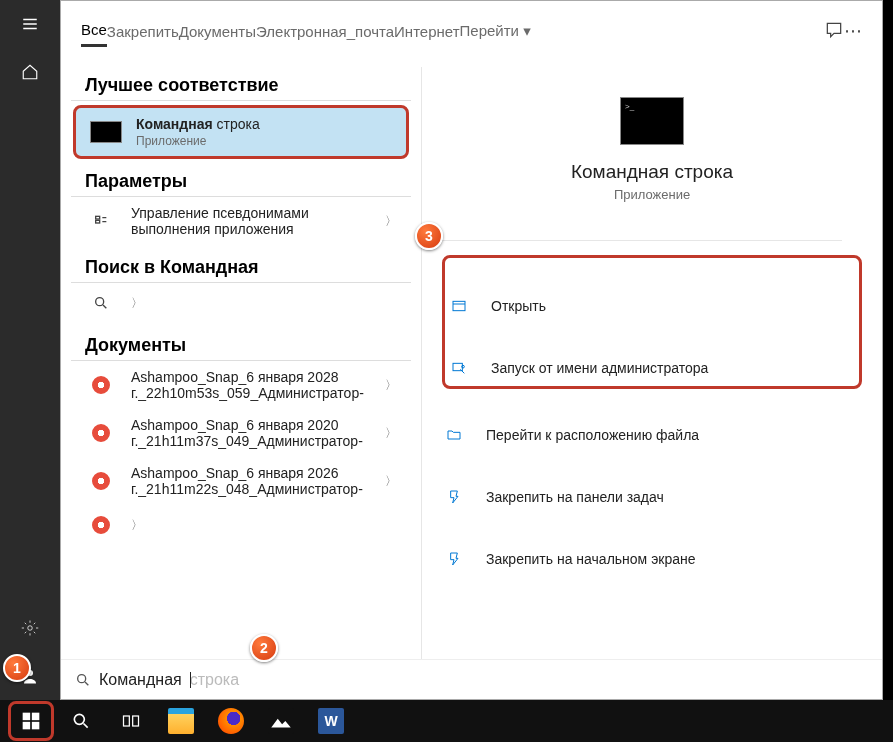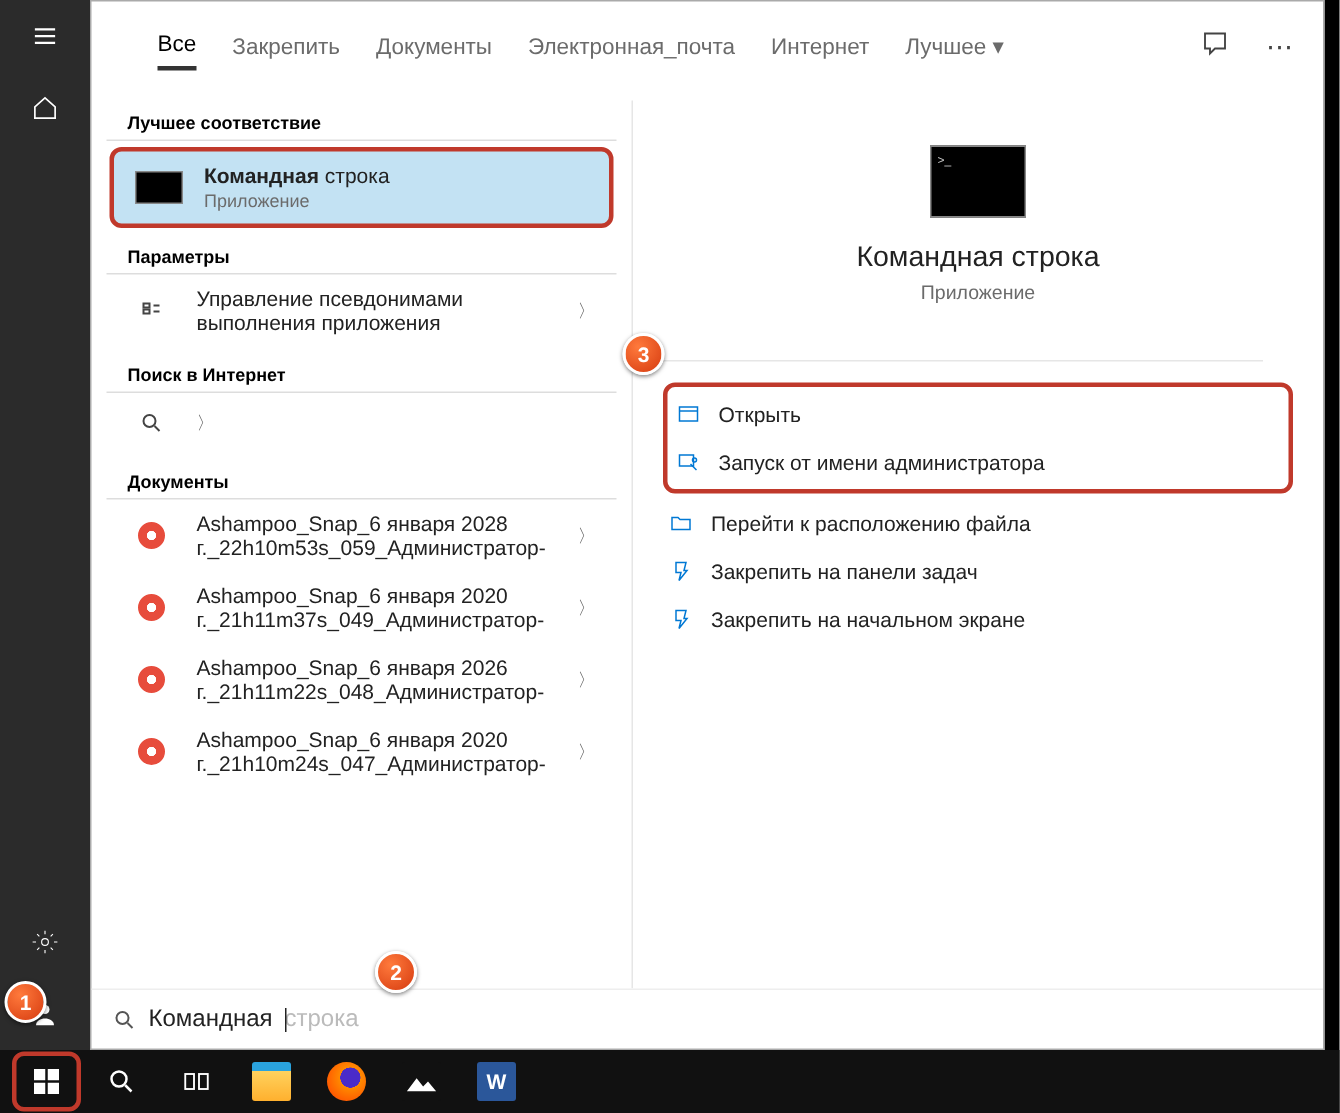--- a/index.html
+++ b/index.html
@@ -5,31 +5,31 @@
 * { margin: 0; padding: 0; box-sizing: border-box; font-family: "Segoe UI", Arial, sans-serif; }
 body { width: 893px; height: 742px; background: #000; overflow: hidden; position: relative; }
 
 .topbar { position: absolute; left: 0; top: 0; width: 60px; height: 700px; background: #2b2b2b; display: flex; flex-direction: column; }
 .topbar-btn { height: 48px; display: flex; align-items: center; justify-content: center; color: #fff; cursor: pointer; }
 .topbar-spacer { flex: 1; }
 .topbar svg { width: 18px; height: 18px; fill: #fff; }
 
 .panel { position: absolute; left: 60px; top: 0; right: 10px; height: 700px; background: #fff; border: 1px solid #aaa; display: flex; flex-direction: column; }
 
-.tabs { height: 60px; display: flex; align-items: center; padding: 0 20px; gap: 24px; color: #6b6b6b; font-size: 15px; margin-left: 24px; }
+.tabs { height: 60px; display: flex; align-items: center; padding: 0 20px; color: #6b6b6b; font-size: 15px; }
 .tab { cursor: pointer; padding: 6px 0; }
 .tab.active { color: #000; border-bottom: 3px solid #333; font-weight: 400; }
 .tabs-spacer { flex: 1; }
 .tabs svg { width: 20px; height: 20px; fill: #444; }
 
 .content { flex: 1; display: flex; overflow: hidden; }
 .left { width: 360px; padding: 8px 10px; overflow: hidden; font-size: 14px; }
 .right { flex: 1; border-left: 1px solid #e6e6e6; margin-top: 6px; display: flex; flex-direction: column; }
 
-.section-header { font-size: 12px; font-weight: 600; padding: 6px 14px 4px; border-bottom: 1px solid #ddd; margin-top: 6px; }
+.section-header { font-size: 18px; font-weight: 600; padding: 6px 14px 4px; border-bottom: 1px solid #ddd; margin-top: 6px; }
 .section-header:first-child { margin-top: 0; }
 
 .item { display: flex; align-items: center; padding: 8px 14px; cursor: pointer; gap: 14px; }
 .item.selected { background: #c3e2f3; border: 3px solid #c0392b; border-radius: 8px; margin: 4px 2px; }
 .item .icon-box { width: 32px; height: 24px; display: flex; align-items: center; justify-content: center; flex-shrink: 0; }
 .item .texts { flex: 1; min-width: 0; }
 .item .title { color: #222; display:inline; }
 .item .title .hl { font-weight: 600; }
 .item .subtitle { color: #6b6b6b; font-size: 12px; margin-top: 2px; }
 .item .chev { color: #666; font-size: 12px; }
@@ -38,21 +38,21 @@
 .search-ico svg, .settings-ico svg { width:16px; height:16px; stroke:#444; fill:none; stroke-width:2; }
 
 .preview { display: flex; flex-direction: column; align-items: center; padding: 30px 0 20px; }
 .preview-img { width: 64px; height: 48px; background: #000; border: 1px solid #888; margin-bottom: 16px; position:relative; }
 .preview-img::after { content:">_"; color:#ccc; font-size:8px; position:absolute; top:4px; left:4px; }
 .preview-title { font-size: 19px; color: #222; }
 .preview-sub { font-size: 13px; color: #6b6b6b; margin-top: 4px; }
 .divider { height: 1px; background: #e6e6e6; margin: 18px 40px 10px 20px; }
 
 .actions { padding: 4px 20px; }
-.action { display: flex; align-items: center; gap: 12px; padding: 8px 4px; cursor: pointer; font-size: 14px; color: #222; }
+.action { display: flex; align-items: center; gap: 24px; padding: 8px 4px; cursor: pointer; font-size: 14px; color: #222; margin-top: 30px; }
 .action svg { width: 16px; height: 16px; fill: none; stroke: #0078d4; stroke-width: 1.5; }
 .action-group { border: 3px solid #c0392b; border-radius: 8px; padding: 2px; margin-bottom: 4px; }
 
 .searchbar { height: 40px; padding: 0 14px; display: flex; align-items: center; gap: 8px; border-top: 1px solid #eee; }
 .searchbar svg { width:16px; height:16px; stroke:#555; fill:none; stroke-width:2; }
 .search-text { font-size: 16px; color: #222; }
 .search-ghost { color: #bbb; position: relative; }
 .search-ghost::before { content:""; position:absolute; left:0; top:1px; bottom:1px; width:1px; background:#222; }
 
 .taskbar { position: absolute; left: 0; right: 0; bottom: 0; height: 42px; background: #111; display: flex; align-items: center; padding-left: 8px; gap: 4px; }
@@ -92,21 +92,21 @@
     </div>
 </div>
 
 <div class="panel">
   <div class="tabs">
     <span class="tab active">Все</span>
     <span class="tab">Закрепить</span>
     <span class="tab">Документы</span>
     <span class="tab">Электронная_почта</span>
     <span class="tab">Интернет</span>
-    <span class="tab"><span>Лучшее</span> ▾</span>
+    <span class="tab"><span>Перейти</span> ▾</span>
     <span class="tabs-spacer"></span>
     <span><svg viewBox="0 0 24 24">
           <path d="M4 4h16v12H12l-4 4v-4H4z" fill="none" stroke="#444" stroke-width="1.5"></path>
         </svg></span>
     <span style="font-size:18px;color:#444">⋯</span>
   </div>
 
   <div class="content">
     <div class="left">
       <div class="section-header">Лучшее соответствие</div>
@@ -126,21 +126,21 @@
             <svg viewBox="0 0 24 24">
               <rect x="4" y="5" width="6" height="4"></rect>
               <rect x="4" y="11" width="6" height="4"></rect>
               <path d="M14 7h6M14 13h6"></path>
             </svg>
           </div>
         <div class="texts"><span class="title">Управление псевдонимами выполнения приложения</span></div>
         <span class="chev">〉</span>
       </div>
 
-      <div class="section-header">Поиск в Интернет</div>
+      <div class="section-header">Поиск в Командная</div>
       <div class="item">
         <div class="icon-box search-ico">
             <svg viewBox="0 0 24 24">
               <circle cx="10" cy="10" r="6"></circle>
               <path d="M15 15l5 5"></path>
             </svg>
           </div>
         <span class="chev">〉</span>
       </div>
 
@@ -163,21 +163,20 @@
         <div class="icon-box">
             <div class="doc-ico"></div>
           </div>
         <div class="texts"><span class="title">Ashampoo_Snap_6 января 2026 г._21h11m22s_048_Администратор-</span></div>
         <span class="chev">〉</span>
       </div>
       <div class="item">
         <div class="icon-box">
             <div class="doc-ico"></div>
           </div>
-        <div class="texts"><span class="title">Ashampoo_Snap_6 января 2020 г._21h10m24s_047_Администратор-</span></div>
         <span class="chev">〉</span>
       </div>
     </div>
 
     <div class="right">
       <div class="preview">
         <div class="preview-img"></div>
         <div class="preview-title">Командная строка</div>
         <div class="preview-sub">Приложение</div>
       </div>

